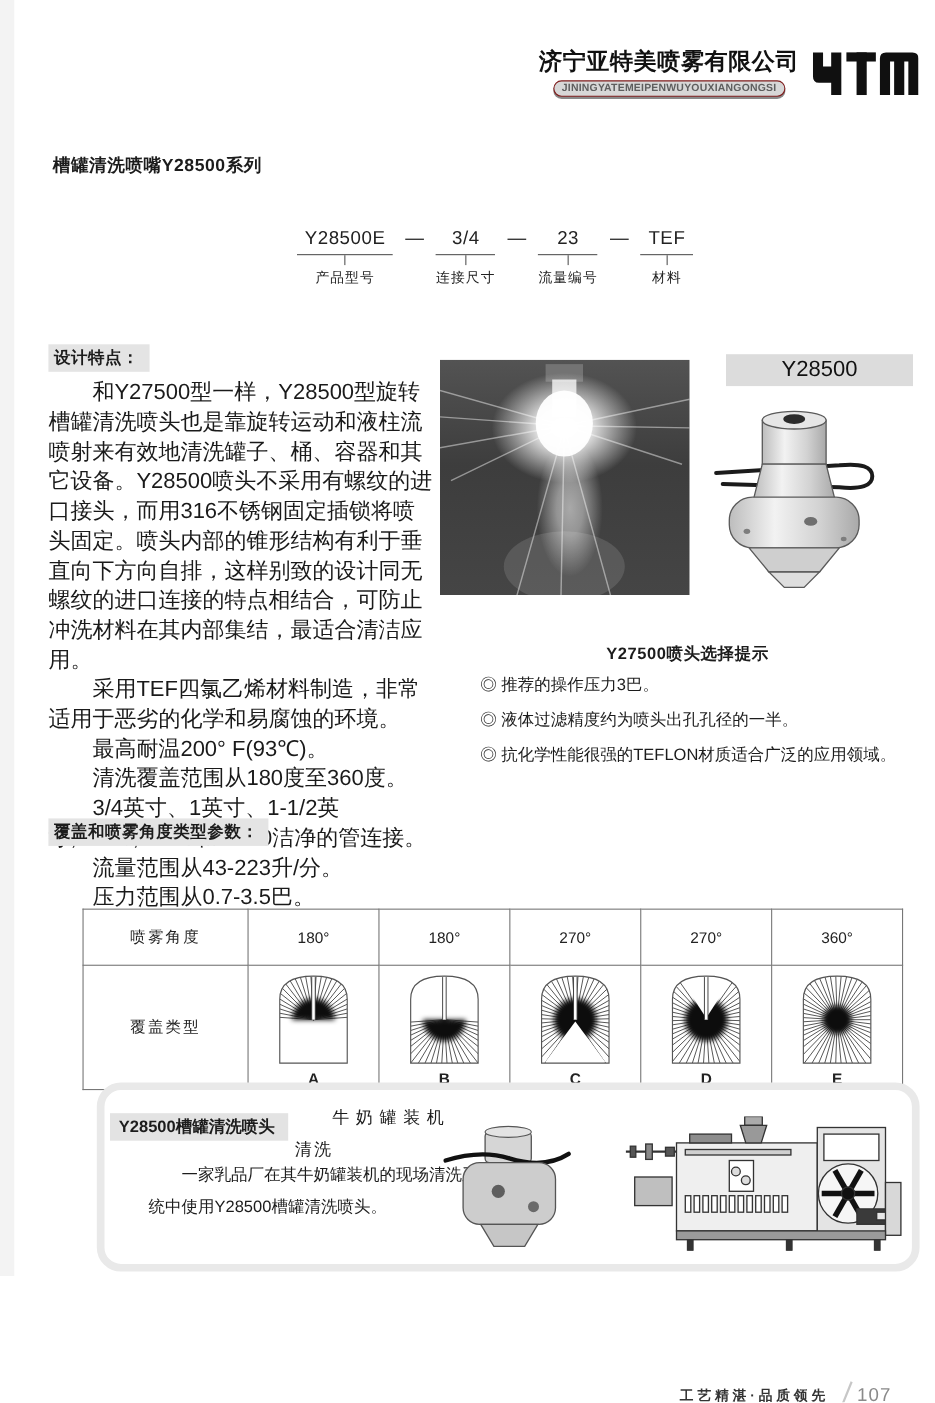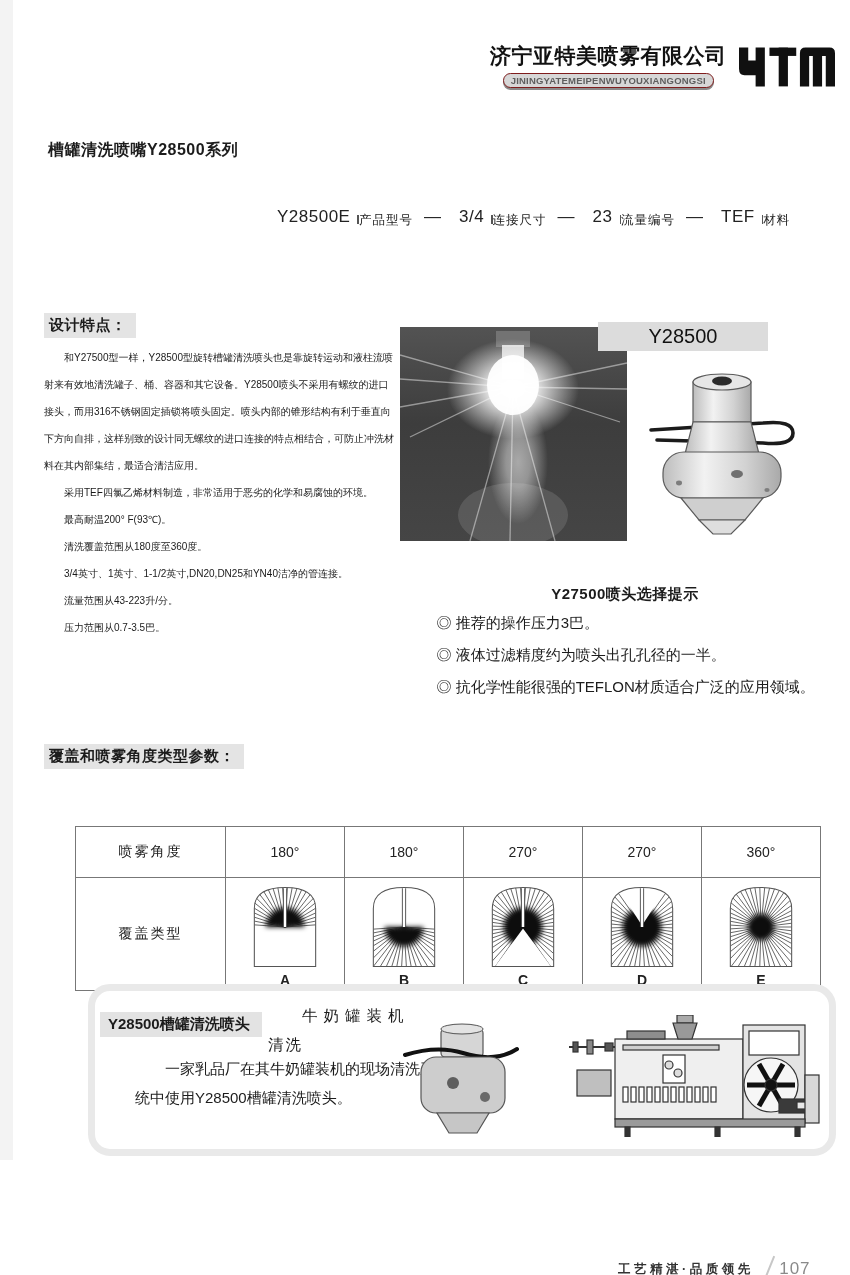--- a/index.html
+++ b/index.html
@@ -15,36 +15,36 @@
   .company-pill { margin-top:2px; display:inline-block; background:#d7d7d7; border:1px solid #7f1d1d;
     box-shadow:0 2px 0 #8a8a8a; border-radius:999px; color:#5e5e5e; font-size:9.5px; font-weight:bold;
     padding:1px 7px; letter-spacing:0.2px; white-space:nowrap; }
   .logo-svg { display:block; margin-top:4px; }
 
   
   .page-title { position:absolute; left:48px; top:140px; font-size:16px; font-weight:bold; letter-spacing:0.5px; }
 
   
   .code-diagram { position:absolute; left:270px; top:207px; display:flex; align-items:flex-start; }
-  .code-seg { display:flex; flex-direction:row; align-items:center; }
+  .code-seg { display:flex; flex-direction:column; align-items:center; }
   .seg-code { font-size:17px; letter-spacing:0.5px; color:#222; padding:0 7px 4px 7px; }
   .seg-rule { align-self:stretch; border-top:1.5px solid #555; height:0; }
   .seg-tick { width:1.5px; height:9px; background:#555; }
   .seg-label { font-size:12.5px; color:#222; margin-top:3px; letter-spacing:1px; white-space:nowrap; }
   .code-dash { font-size:17px; color:#222; margin:0 11px; }
 
   
   .design-col { position:absolute; left:44px; top:313px; width:352px; }
   .chip { display:inline-block; background:#e4e4e4; padding:3px 9px 3px 5px; font-weight:bold; font-size:15px; letter-spacing:0.5px; }
-  .design-col p { font-size:10px; line-height:27px; text-indent:2em; color:#1a1a1a; }
+  .design-col p { font-size:20px; line-height:27px; text-indent:2em; color:#1a1a1a; }
   .design-col p:first-of-type { margin-top:6px; }
 
   
   .spray-photo { position:absolute; left:400px; top:327px; width:227px; height:214px; }
-  .product-label-bar { position:absolute; left:598px; top:322px; width:170px; height:29px;
+  .product-label-bar { position:absolute; left:660px; top:322px; width:170px; height:29px;
     background:#dcdcdc; text-align:center; font-size:20px; line-height:29px; color:#111; }
   .nozzle-photo { position:absolute; left:641px; top:370px; width:162px; height:176px; }
 
   
   .tips { position:absolute; left:420px; top:585px; width:410px; }
   .tips-heading { text-align:center; font-weight:bold; font-size:15px; letter-spacing:0.5px; }
   .tips p { font-size:15px; line-height:32px; text-indent:1.1em; }
   .tips p:first-of-type { margin-top:3px; }
 
   

